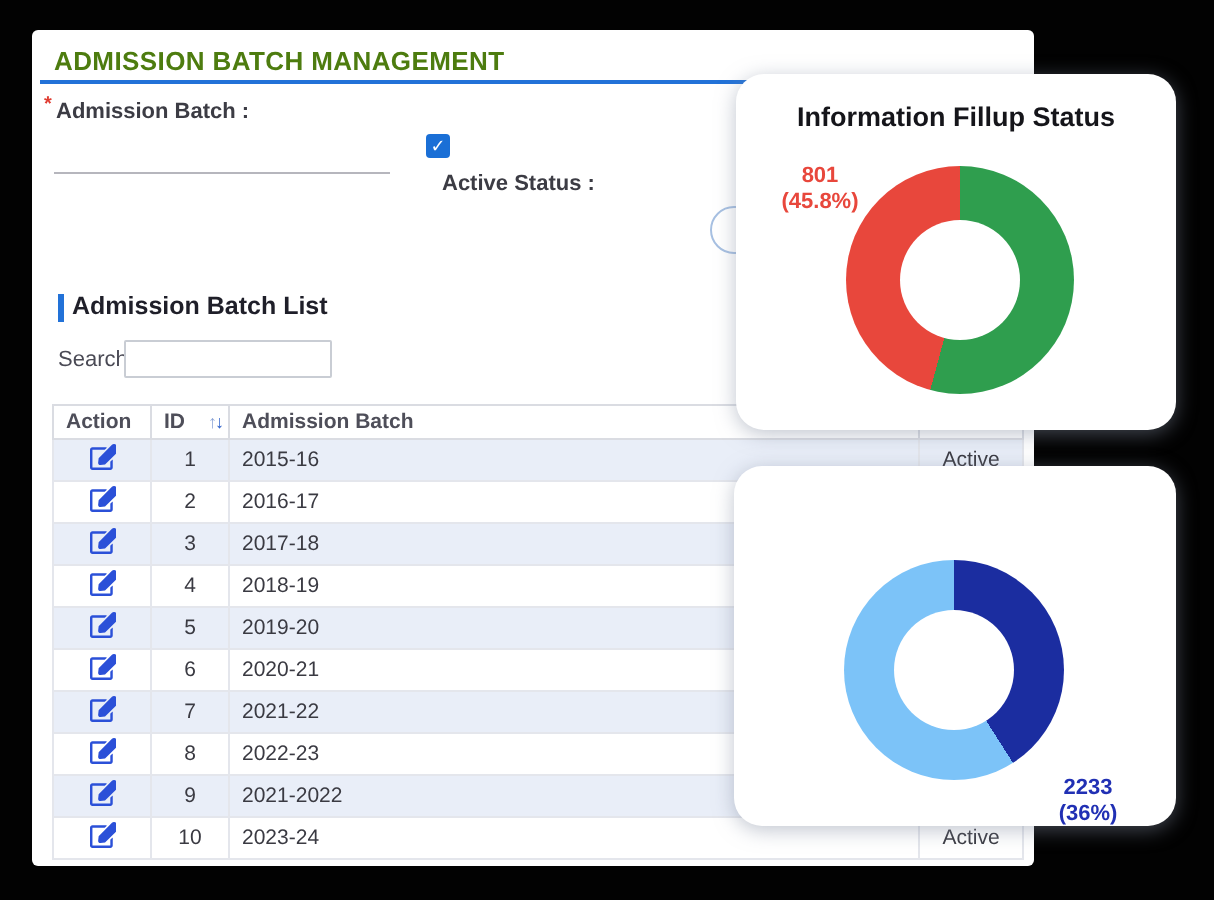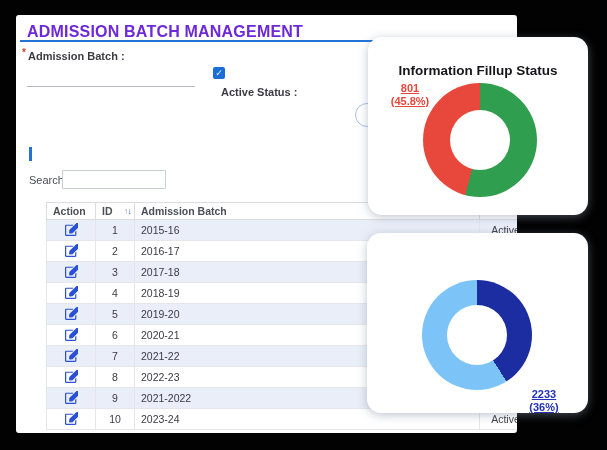--- a/index.html
+++ b/index.html
@@ -4,22 +4,22 @@
 <style>
   * { margin:0; padding:0; box-sizing:border-box; }
   html,body { background:#000; }
   body { font-family:"Liberation Sans", sans-serif; }
   .stage { position:relative; width:607px; height:450px; background:#020202; overflow:hidden; }
 
   
   .panel { position:absolute; left:16px; top:15px; width:501px; height:418px;
            background:#ffffff; border-radius:3px; overflow:hidden; z-index:1; }
 
-  .page-title { position:absolute; left:11px; top:8px; font-size:16px; font-weight:700;
-                color:#6d28d9; letter-spacing:.2px; }
+  .page-title { position:absolute; left:11px; top:8px; font-size:13px; font-weight:700;
+                color:#4d7c0f; letter-spacing:.2px; }
   .title-underline { position:absolute; left:4px; top:25px; width:494px; height:2px; background:#2272d8; }
 
   .form-label { position:absolute; top:35px; font-size:11px; font-weight:700; color:#3c3c44; }
   .lbl-batch { left:12px; }
   .lbl-active { left:205px;margin-top:36px; }
   .req { position:absolute; left:6px; top:32px; color:#e03c31; font-size:10px; font-weight:700; }
 
   .batch-input { position:absolute; left:11px; top:52px; width:168px; height:20px;
                  border:none; border-bottom:1px solid #b6b6bd; outline:none; background:transparent;
                  font-size:11px; color:#333; }
@@ -34,21 +34,21 @@
 
   .list-title-bar { position:absolute; left:13px; top:132px; width:3px; height:14px; background:#2272d8; }
   .list-title { position:absolute; left:20px; top:131px; font-size:12.5px; font-weight:700; color:#1f1f29; }
 
   .search-label { position:absolute; left:13px; top:159px; font-size:11px; color:#4a4a55; }
   .search-input { position:absolute; left:46px; top:155px; width:104px; height:19px;
                   border:1px solid #c9cdd4; border-radius:1px; outline:none; font-size:11px;
                   color:#333; padding:0 4px; }
 
   
-  .tbl-wrap { position:absolute; left:30px; top:187px; width:485px; }
+  .tbl-wrap { position:absolute; left:10px; top:187px; width:485px; }
   table { border-collapse:collapse; table-layout:fixed; width:485px; font-size:10.5px; }
   col.c1 { width:49px; } col.c2 { width:39px; } col.c3 { width:345px; } col.c4 { width:52px; }
   thead th { height:17px; border:1px solid #dadce2; color:#4e4e59; font-weight:700;
              text-align:left; padding:0 0 0 6px; background:#fff; white-space:nowrap; }
   thead th.th-status { padding:0; }
   tbody td { height:21px; border:1px solid #e4e6ec; color:#3a3a42; padding:0 0 0 6px; white-space:nowrap; }
   tbody tr:nth-child(odd) td { background:#e9eef8; }
   tbody tr:nth-child(even) td { background:#ffffff; }
   td.c-action { text-align:center; padding:0; }
   td.c-id { text-align:center; padding:0; }
@@ -58,29 +58,29 @@
   .sort-ico .up { color:#8aa3d6; } .sort-ico .dn { color:#3566cc; }
   .edit-btn { background:none; border:none; cursor:pointer; padding:0; line-height:0; }
   .edit-btn svg { width:13px; height:13px; fill:#2b50d8; }
 
   
   .card { position:absolute; background:#fff; border-radius:14px; z-index:5;
           box-shadow:0 2px 10px rgba(130,140,160,.5); }
   .card-info { left:368px; top:37px; width:220px; height:178px; }
   .card-pay  { left:367px; top:233px; width:221px; height:180px; }
   .card-title { position:absolute; left:0; right:0; top:14px; text-align:center;
-                font-size:13.5px; font-weight:700; color:#15151a;margin-top:12px; }
+                font-size:13.5px; font-weight:700; color:#15151a; }
   .donut { position:absolute; border-radius:50%; }
   .donut-info { left:55px; top:46px; width:114px; height:114px; }
   .donut-pay  { left:55px; top:47px; width:110px; height:110px; }
   .hole { position:absolute; background:#fff; border-radius:50%; width:60px; height:60px; }
   .donut-info .hole { left:27px; top:27px; }
   .donut-pay  .hole { left:25px; top:25px; }
   .slice-label { position:absolute; width:64px; text-align:center; font-size:11px;
-                 font-weight:700; line-height:1.18;text-decoration:underline; }
+                 font-weight:700; line-height:1.18; }
   .lab-red   { left:10px;  top:45px;  color:#e8473c; }
   .lab-green { left:144px; top:141px; color:#2f9e4e; }
   .lab-sky   { left:12px;  top:41px;  color:#7cc3f8; }
   .lab-navy  { left:145px; top:155px; color:#2130b4; }
 </style>
 </head>
 <body>
 
 <div class="stage">
 
@@ -93,20 +93,21 @@
     <input class="batch-input" type="text" value="" style="">
 
     <label class="form-label lbl-active">Active Status :</label>
     <div class="checkbox">
       <span>✓</span>
     </div>
 
     <button class="save-btn">Save</button>
 
     <div class="list-title-bar"></div>
+    <div class="list-title">Admission Batch List</div>
 
     <label class="search-label">Search:</label>
     <input class="search-input" type="text" value="" style="">
 
     <div class="tbl-wrap">
       <table>
         <colgroup>
             <col class="c1">
             <col class="c2">
             <col class="c3">

